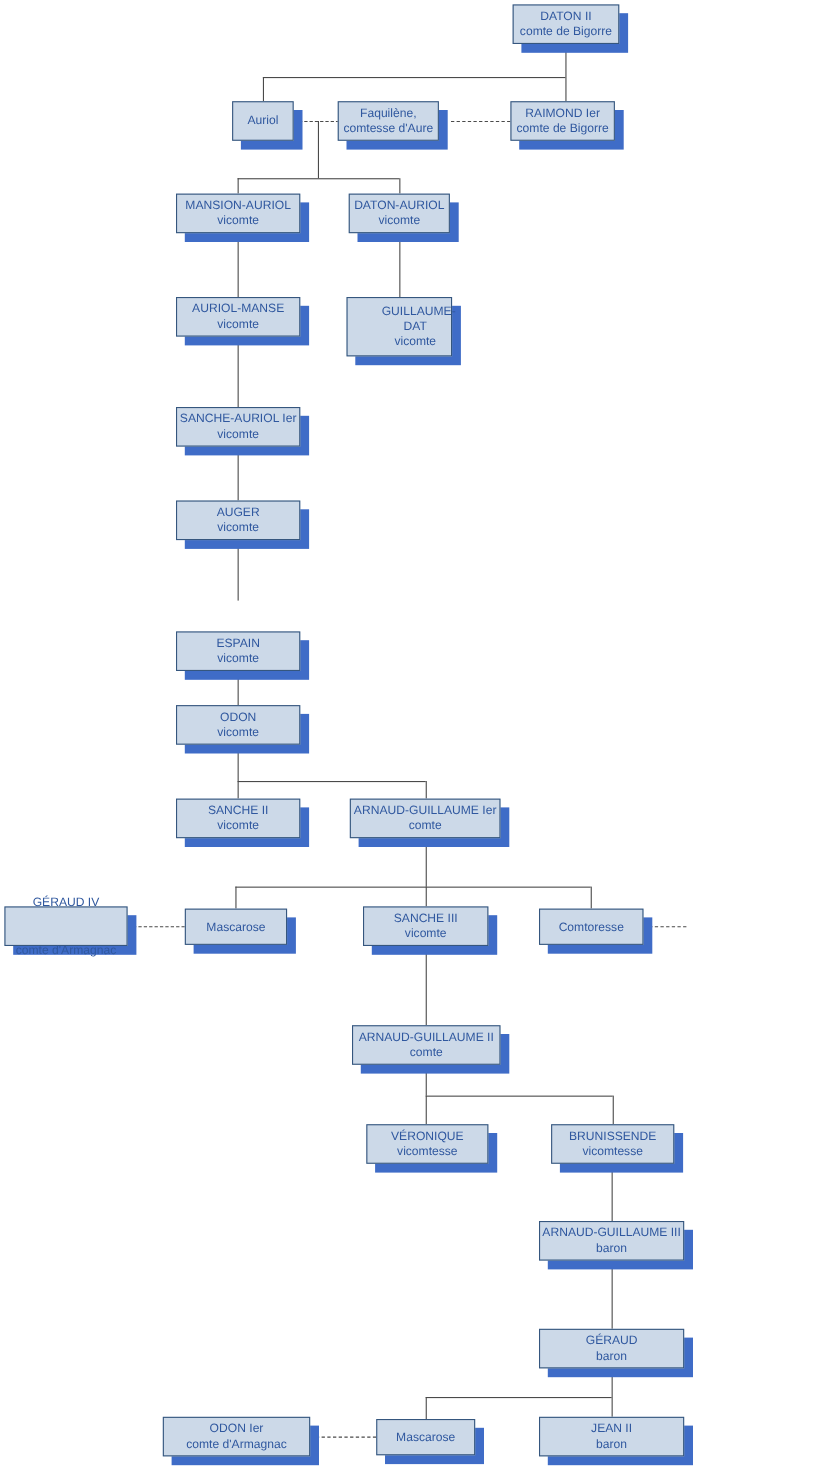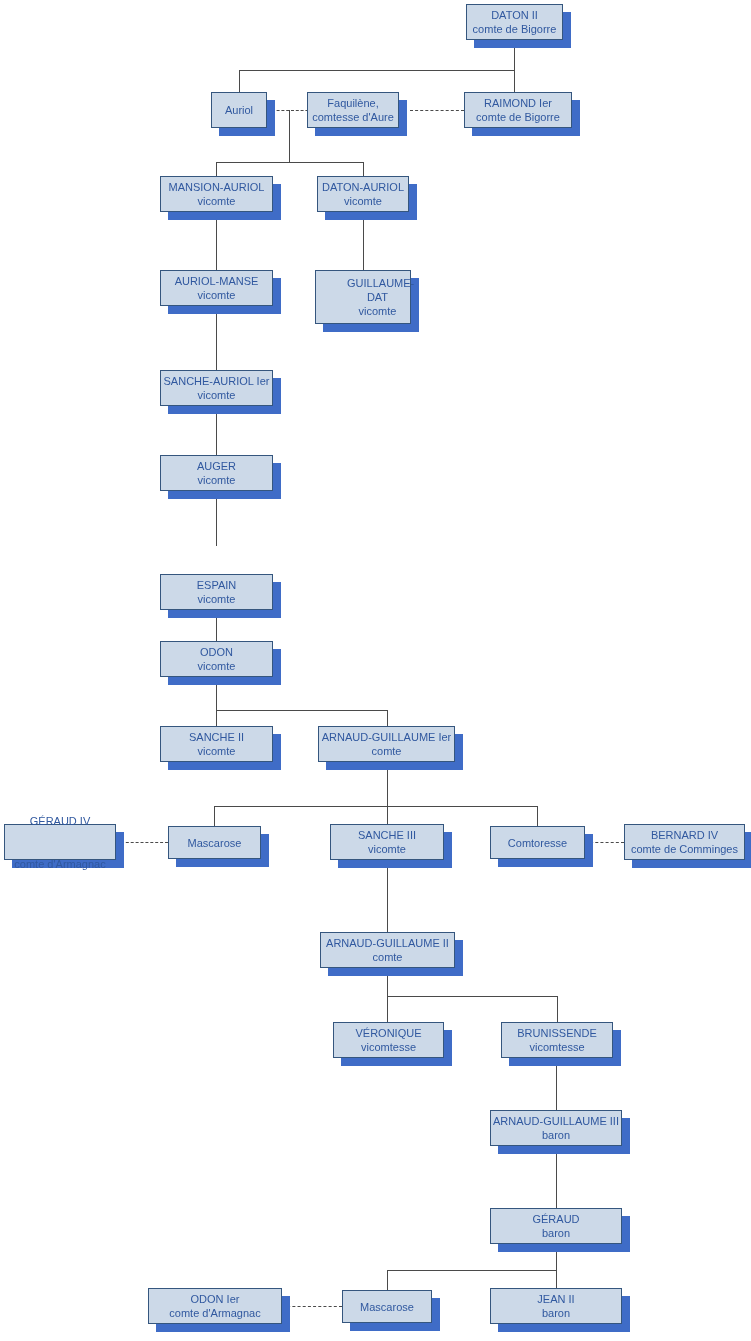--- a/index.html
+++ b/index.html
@@ -84,21 +84,21 @@
     <div class="title">comte de Bigorre</div>
   </div>
     <div class="node" style="left: 211px; top: 92px; width: 56px; height: 36px;">
     <div class="name">Auriol</div>
     <div class="title"></div>
   </div>
     <div class="node" style="left: 307px; top: 92px; width: 92px; height: 36px;">
     <div class="name">Faquilène,</div>
     <div class="title">comtesse d'Aure</div>
   </div>
-    <div class="node" style="left: 464px; top: 92px; width: 108px; height: 36px;">
+    <div class="node" style="left: 464px; top: 92px; width: 95px; height: 36px;">
     <div class="name">RAIMOND Ier</div>
     <div class="title">comte de Bigorre</div>
   </div>
     <div class="node" style="left: 160px; top: 176px; width: 113px; height: 36px;">
     <div class="name">MANSION-AURIOL</div>
     <div class="title">vicomte</div>
   </div>
     <div class="node" style="left: 317px; top: 176px; width: 92px; height: 36px;">
     <div class="name">DATON-AURIOL</div>
     <div class="title">vicomte</div>
@@ -144,24 +144,20 @@
     <div class="title"></div>
   </div>
     <div class="node" style="left: 330px; top: 824px; width: 114px; height: 36px;">
     <div class="name">SANCHE III</div>
     <div class="title">vicomte</div>
   </div>
     <div class="node" style="left: 490px; top: 826px; width: 95px; height: 33px;">
     <div class="name">Comtoresse</div>
     <div class="title"></div>
   </div>
-    <div class="node" style="left: 624px; top: 824px; width: 121px; height: 36px;">
-    <div class="name">BERNARD IV</div>
-    <div class="title">comte de Comminges</div>
-  </div>
     <div class="node" style="left: 320px; top: 932px; width: 135px; height: 36px;">
     <div class="name">ARNAUD-GUILLAUME II</div>
     <div class="title">comte</div>
   </div>
     <div class="node" style="left: 333px; top: 1022px; width: 111px; height: 36px;">
     <div class="name">VÉRONIQUE</div>
     <div class="title">vicomtesse</div>
   </div>
     <div class="node" style="left: 501px; top: 1022px; width: 112px; height: 36px;">
     <div class="name">BRUNISSENDE</div>

